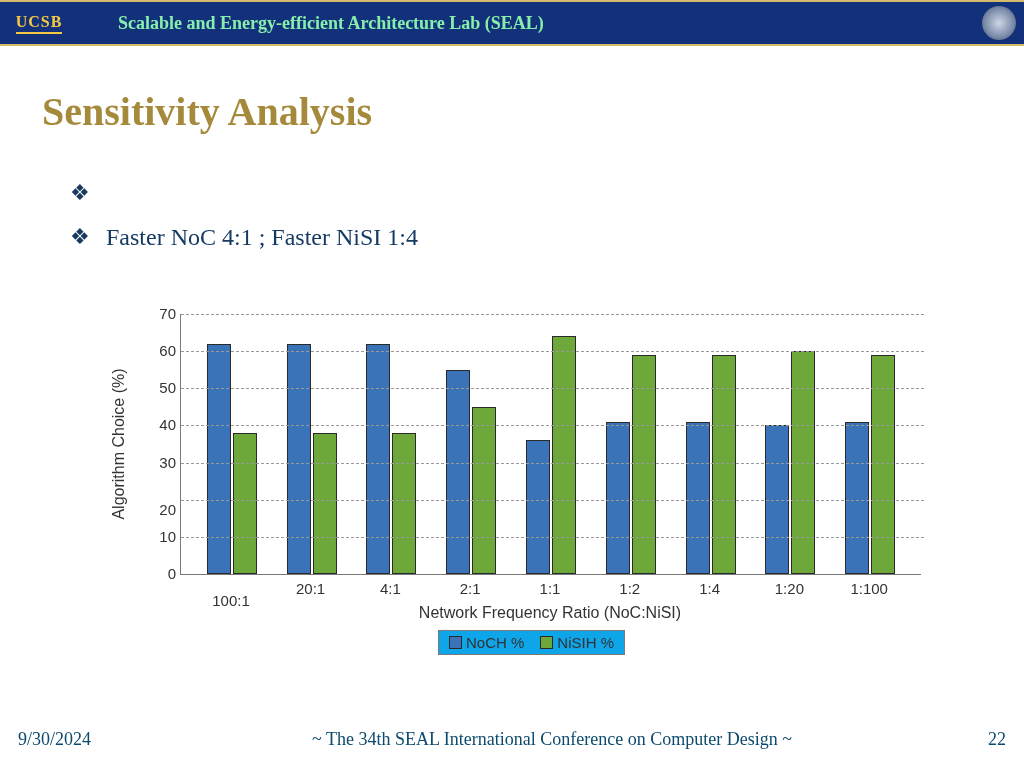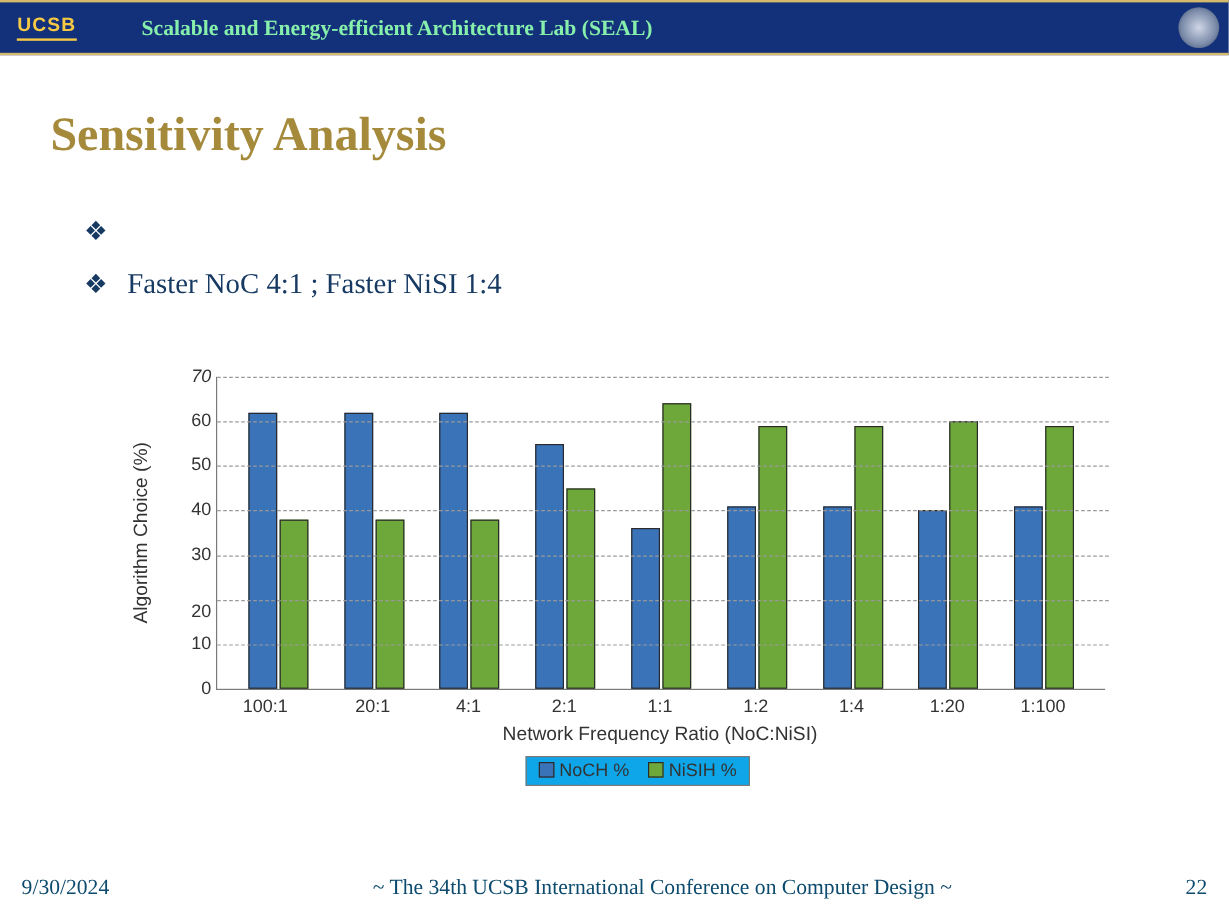--- a/index.html
+++ b/index.html
@@ -27,21 +27,21 @@
     display: flex;
     align-items: center;
   }
   .topbar .logo {
     width: 78px;
     height: 100%;
     display: flex;
     align-items: center;
     justify-content: center;
     color: #f6c945;
-    font-family: Liberation Sans, sans-serif;
+    font-family: Liberation Serif, serif;
     font-weight: bold;
     font-size: 16px;
     letter-spacing: 1px;
   }
   .topbar .logo span.under {
     display:block;
     border-bottom:2px solid #f6c945;
     padding-bottom:1px;
   }
   .topbar .labname {
@@ -282,31 +282,31 @@
       <span><span class="sw blue"></span><span>NoCH %</span></span>
       <span><span class="sw green"></span><span>NiSIH %</span></span>
     </div>
   <div class="ytick" style="top: 265px;">0</div>
       <div class="ytick" style="top: 227.857px;">10</div>
       <div class="ytick" style="top: 201px;">20</div>
       <div class="ytick" style="top: 153.571px;">30</div>
       <div class="ytick" style="top: 116.429px;">40</div>
       <div class="ytick" style="top: 79.2857px;">50</div>
       <div class="ytick" style="top: 42.1429px;">60</div>
-      <div class="ytick" style="top: 5px; font-style: italic;">70</div>
-      <div class="xtick" style="left: 101px;">100:1</div>
+      <div class="ytick" style="top: 5px;">70</div>
+      <div class="xtick" style="left: 111px; margin-top: 12px;">100:1</div>
       <div class="xtick" style="left: 190.6px;">20:1</div>
       <div class="xtick" style="left: 270.4px;">4:1</div>
       <div class="xtick" style="left: 350.2px;">2:1</div>
       <div class="xtick" style="left: 430px;">1:1</div>
       <div class="xtick" style="left: 509.8px;">1:2</div>
       <div class="xtick" style="left: 589.6px;">1:4</div>
       <div class="xtick" style="left: 669.4px;">1:20</div>
       <div class="xtick" style="left: 749.2px;">1:100</div>
     </div>
 
   <div class="footer">
     <div class="date">9/30/2024</div>
-    <div class="conf">~ The 34th UCSB International Conference on Computer Design ~</div>
+    <div class="conf">~ The 34th SEAL International Conference on Computer Design ~</div>
     <div class="page">22</div>
   </div>
 
 </div>
 
 </body></html>

